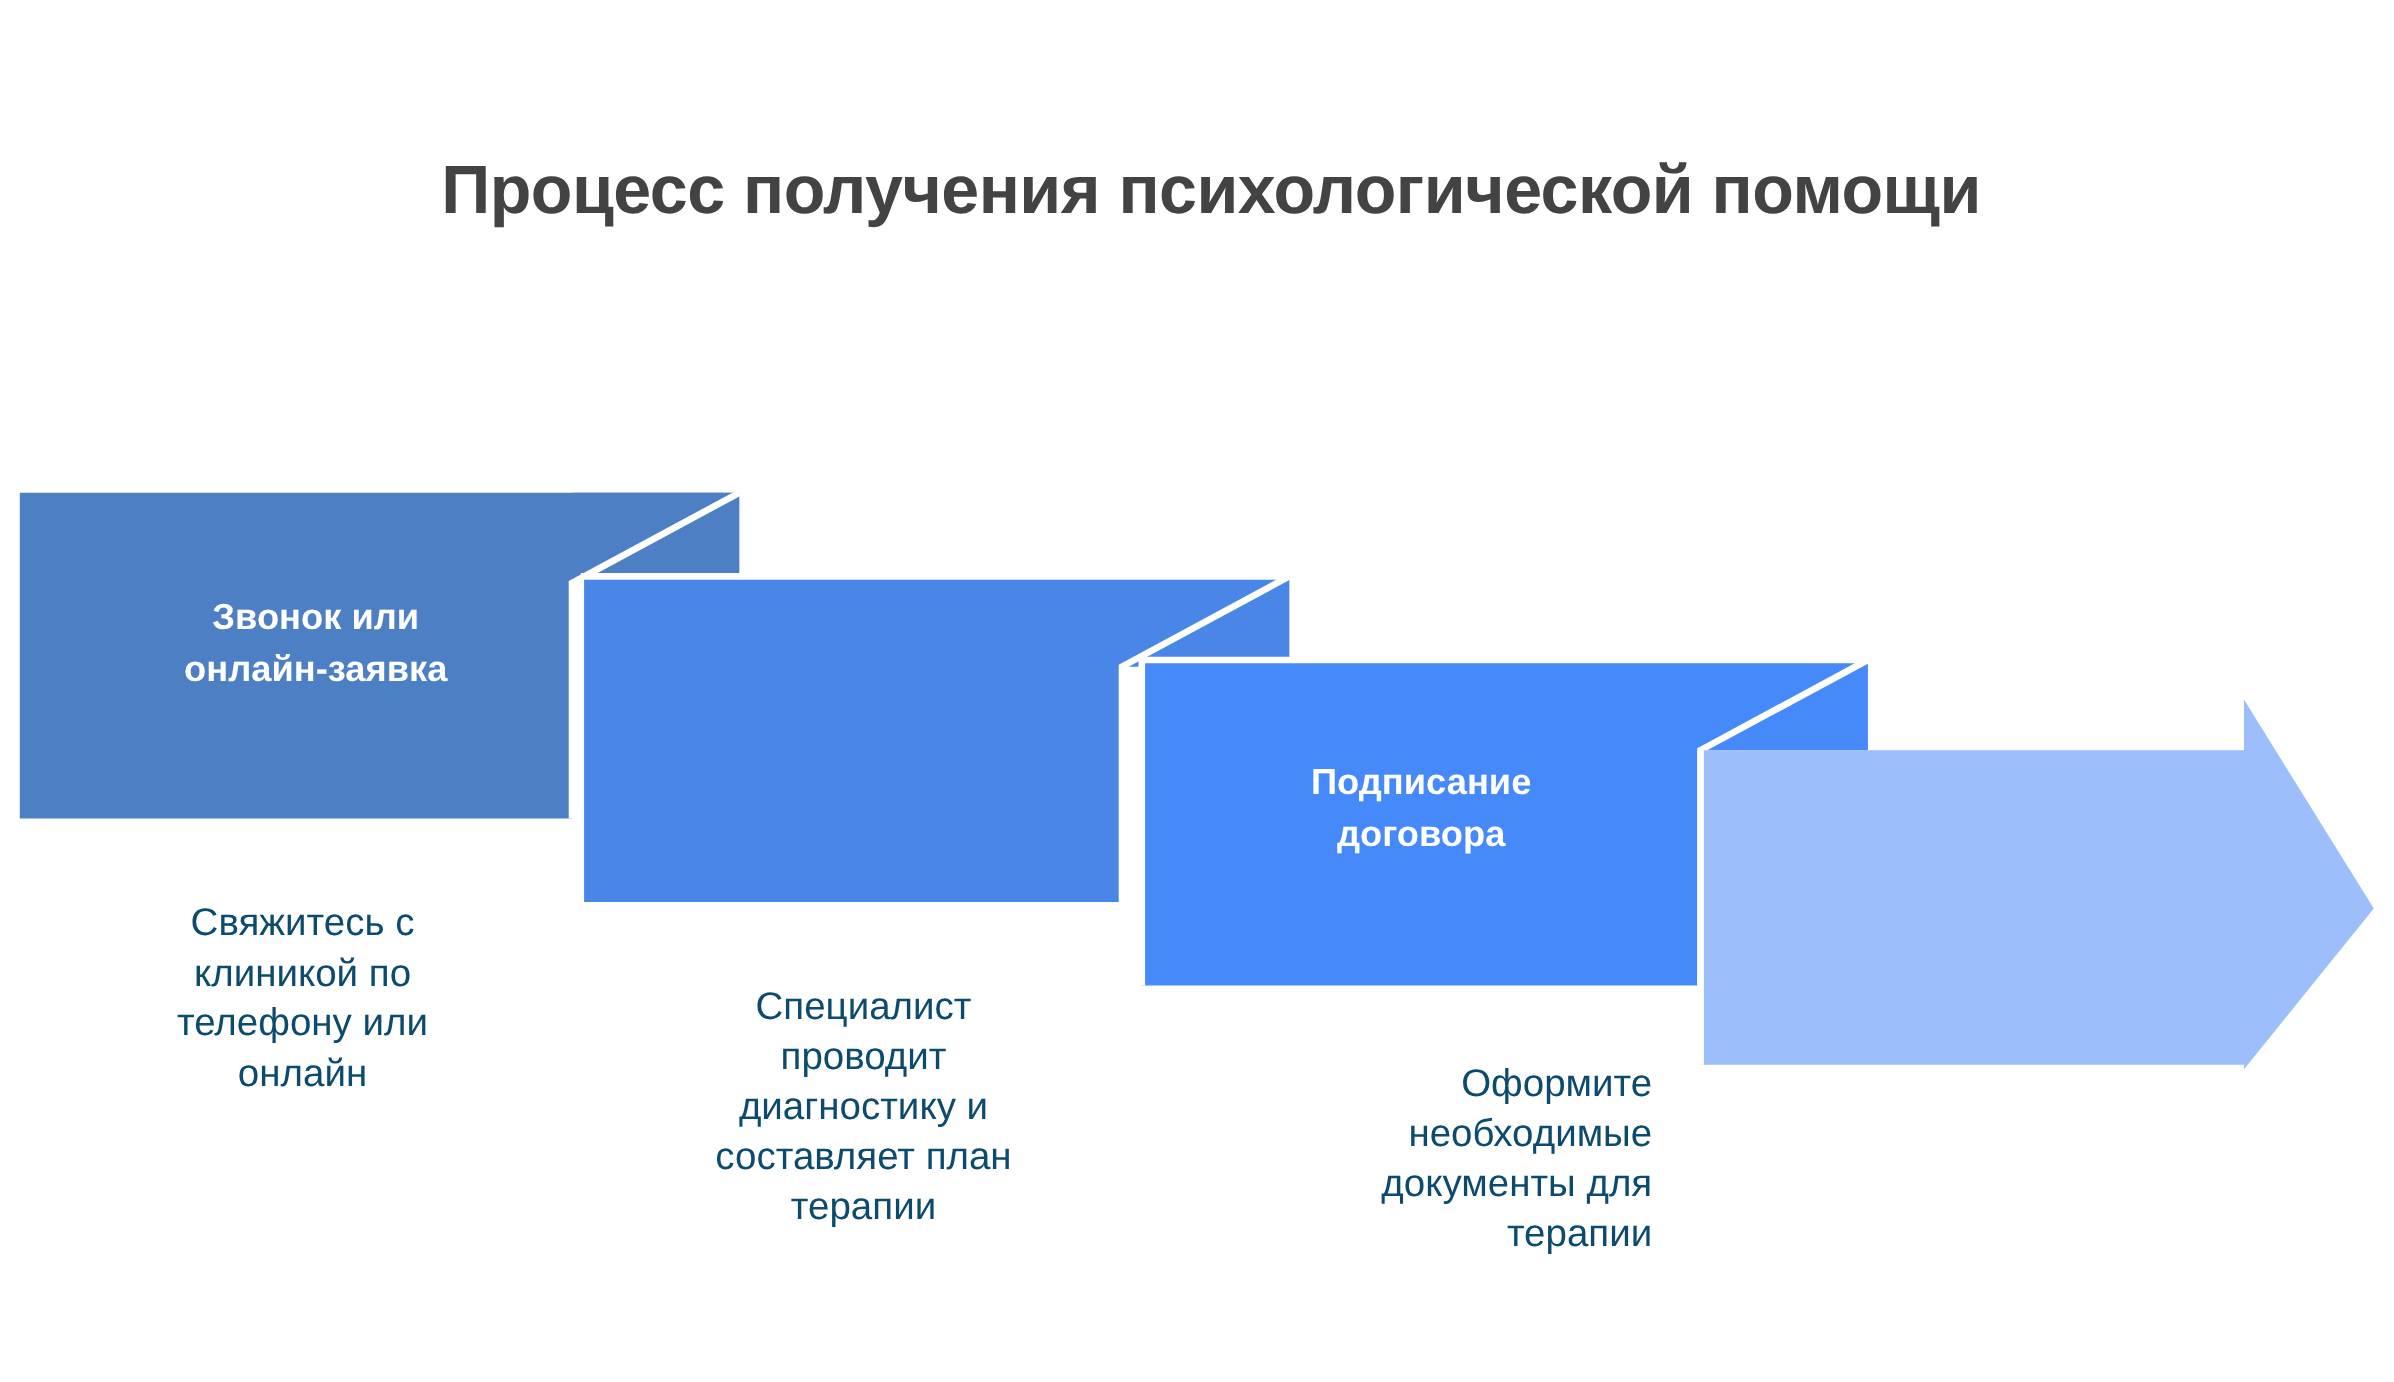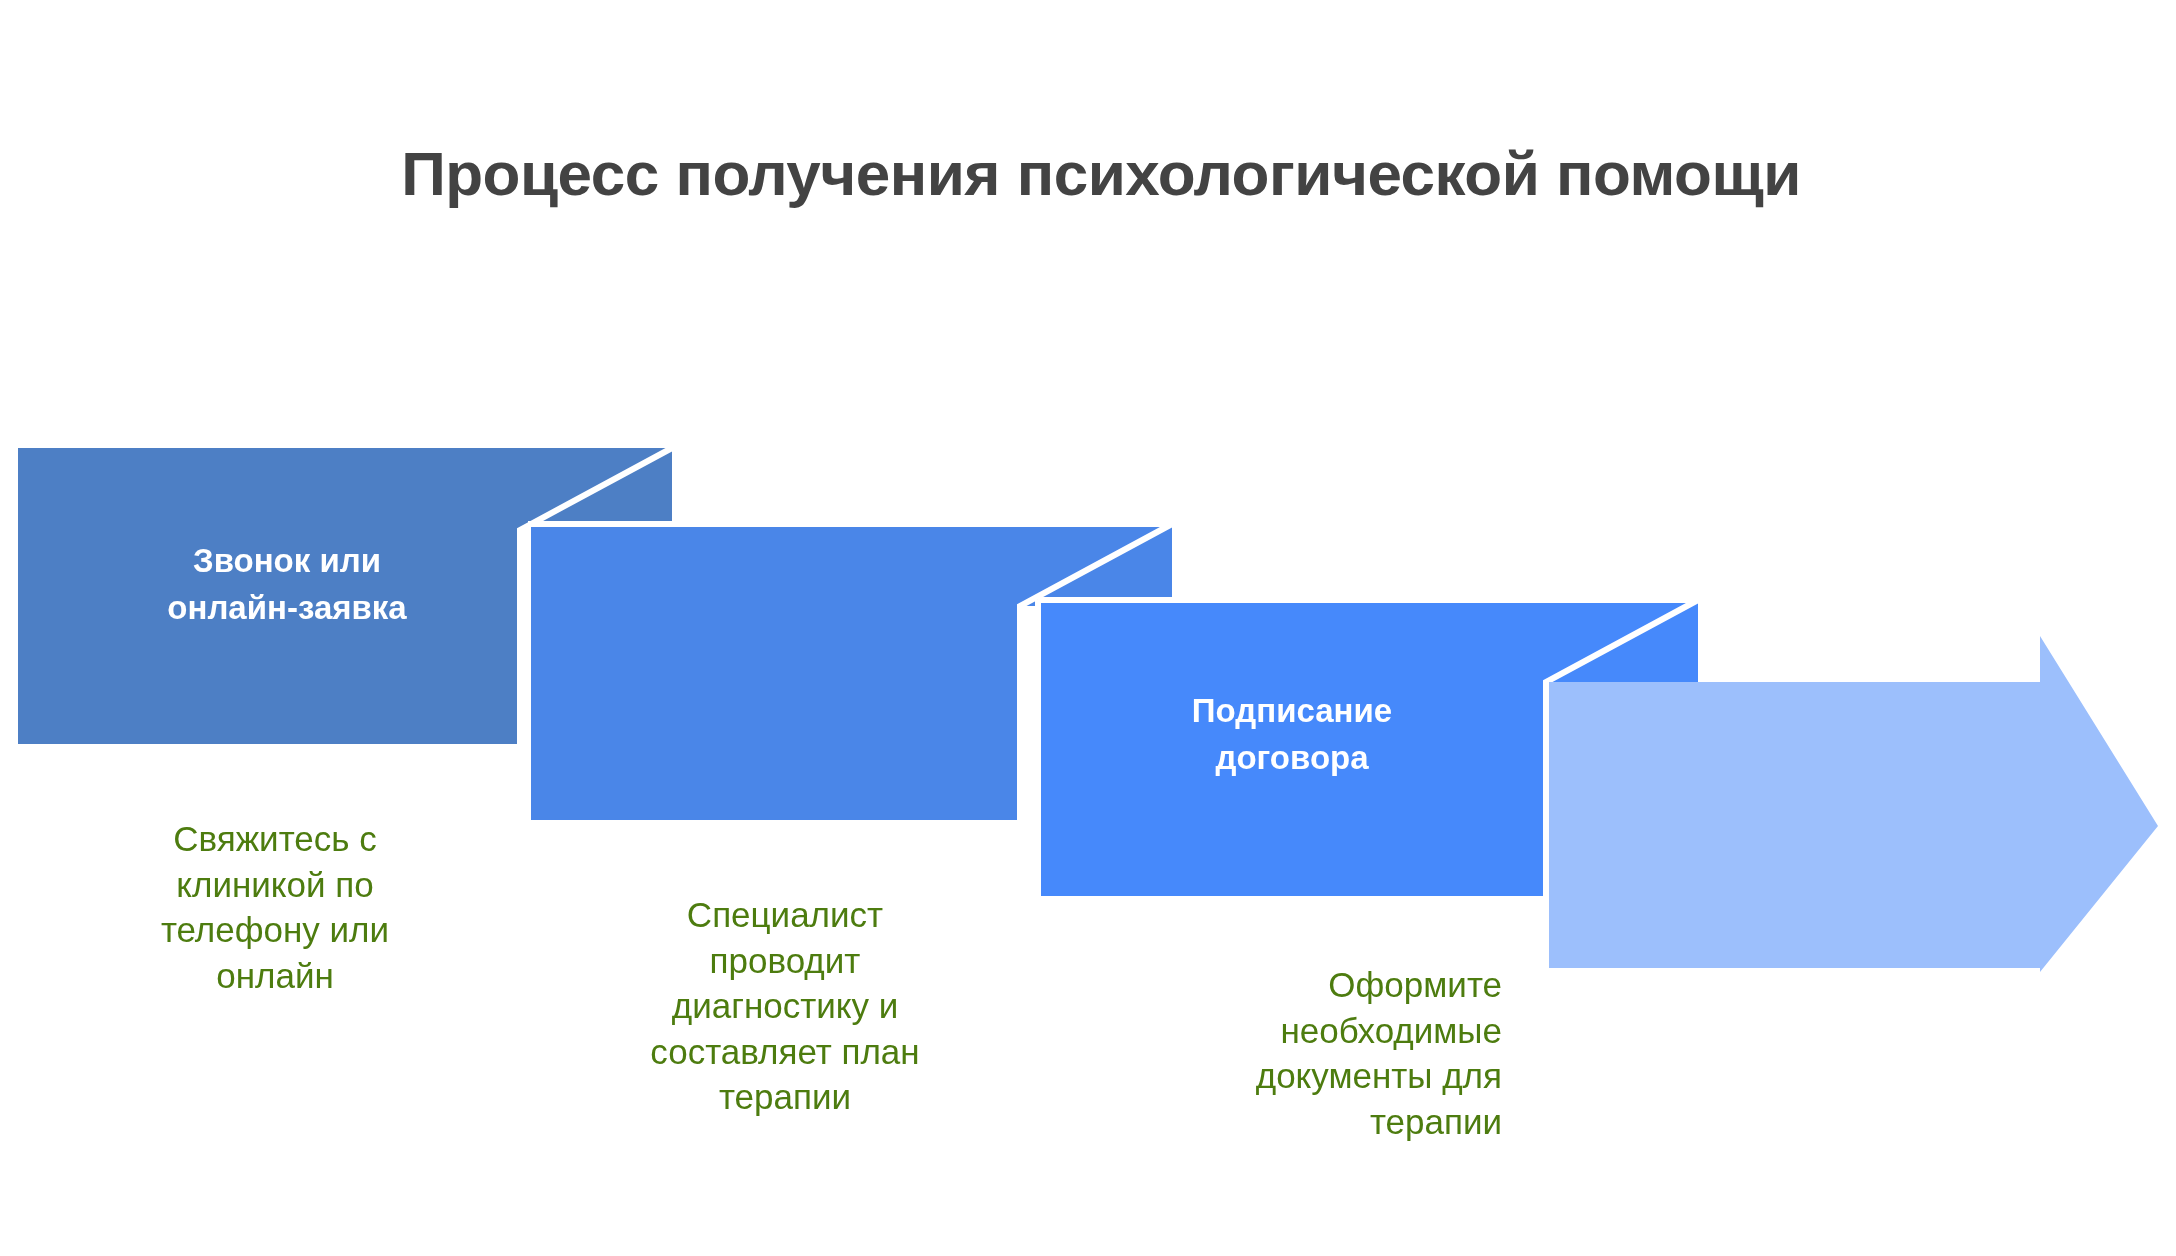--- a/index.html
+++ b/index.html
@@ -58,21 +58,21 @@
     font-size: 33px;
     line-height: 1.42;
     white-space: pre-line;
     pointer-events: none;
   }
 
   
   .step-caption {
     position: absolute;
     text-align: center;
-    color: #4d7c0f;
+    color: #0c4a6e;
     font-size: 35px;
     line-height: 1.30;
     white-space: pre-line;
     font-weight: normal;
   }
 </style>
 </head>
 <body>
 
 <div id="stage" style="background: rgb(255, 255, 255);">

